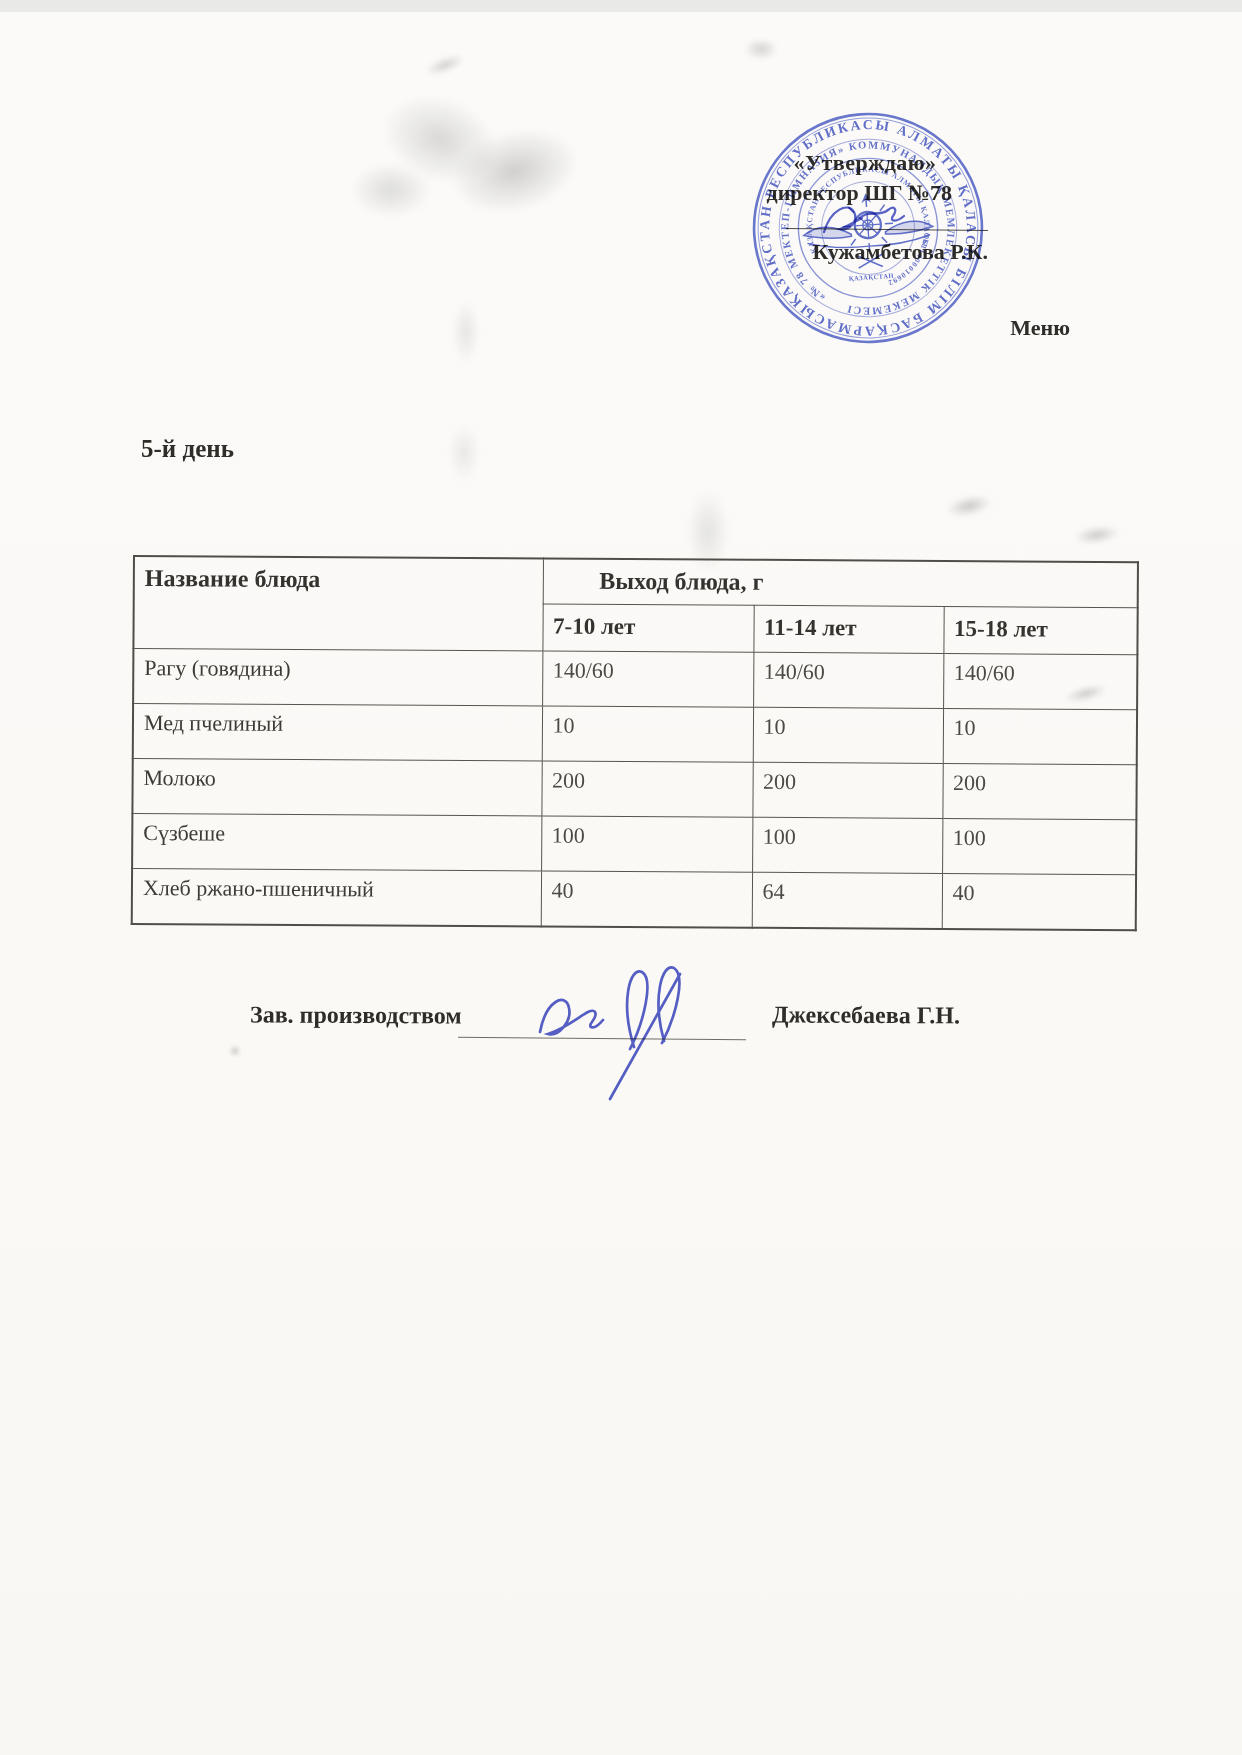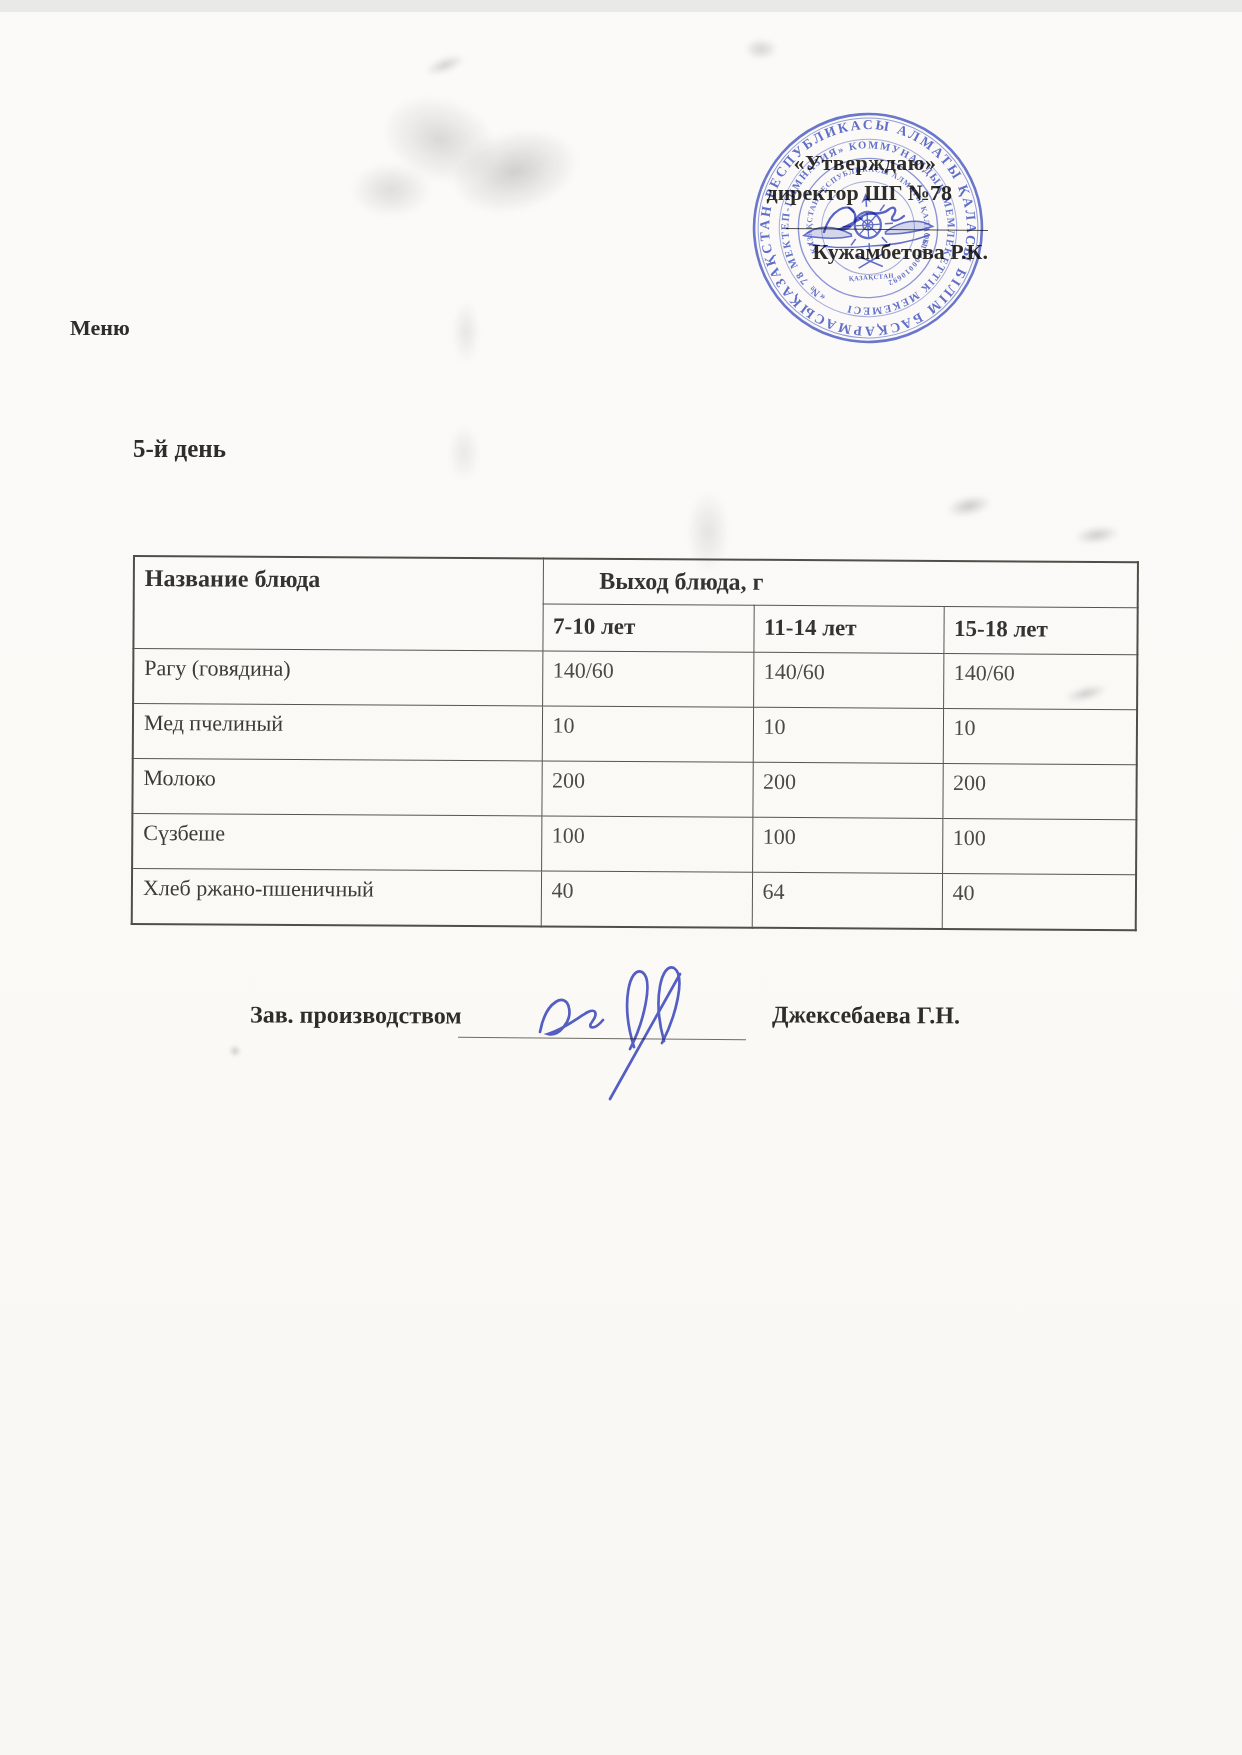--- a/index.html
+++ b/index.html
@@ -20,26 +20,26 @@
     border-top:1.7px solid #4f4d47;transform:rotate(.6deg);}
   .director-name{position:absolute;left:760px;top:227px;width:228px;text-align:right;
     font-size:22px;font-weight:bold;}
 
   .stamp{position:absolute;left:746px;top:94px;width:244px;height:244px;
     mix-blend-mode:multiply;opacity:.93;transform:rotate(-4deg);}
 
   .sig{position:absolute;mix-blend-mode:multiply;}
 
   
-  .title-block{position:absolute;left:70px;top:303px;width:1000px;text-align:left;}
+  .title-block{position:absolute;left:70px;top:303px;width:1000px;text-align:right;}
   .title-line1{font-size:22px;font-weight:bold;margin-bottom:5px;}
   .title-line2{font-size:23px;font-weight:bold;margin-bottom:3px;transform:translateX(16px);}
   .title-line3{font-size:23px;font-weight:bold;margin-bottom:4px;transform:translateX(-44px);}
   .title-week{font-size:29px;font-weight:bold;}
-  .day-heading{position:absolute;left:133px;top:423px;font-size:25px;font-weight:bold;}
+  .day-heading{position:absolute;left:141px;top:423px;font-size:25px;font-weight:bold;}
 
   
   .table-wrap{position:absolute;left:133px;top:543px;width:1006px;transform:rotate(.35deg);transform-origin:0 0;}
   table.menu-table{border-collapse:collapse;width:1004px;table-layout:fixed;border:2px solid #504e48;}
   .menu-table th,.menu-table td{border:1.6px solid #57554f;text-align:left;}
   .menu-table thead th{font-weight:bold;color:#343330;vertical-align:top;}
   .dish-header{font-size:24px;padding:8px 10px;}
   .output-header{font-size:24px;padding:8px 10px 6px 56px;height:30px;}
   .age-header{font-size:23px;padding:9px 10px;height:28px;}
   .menu-table tbody th{font-weight:normal;font-size:22px;color:#3c3b35;

